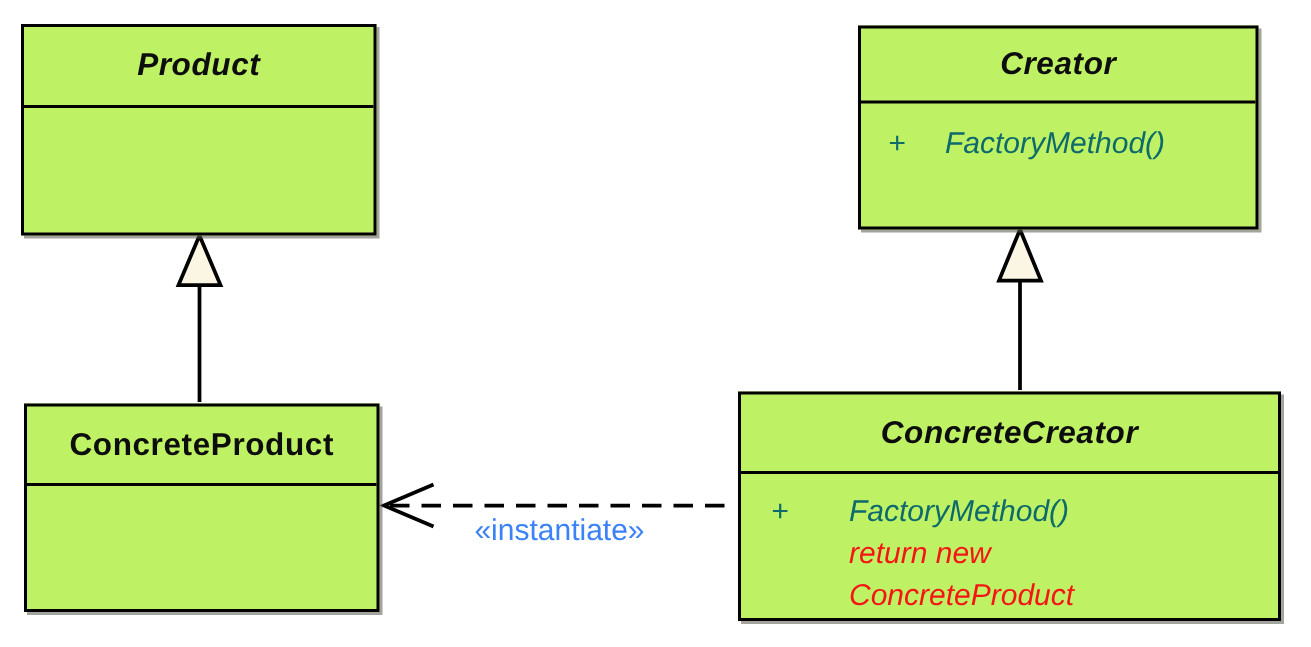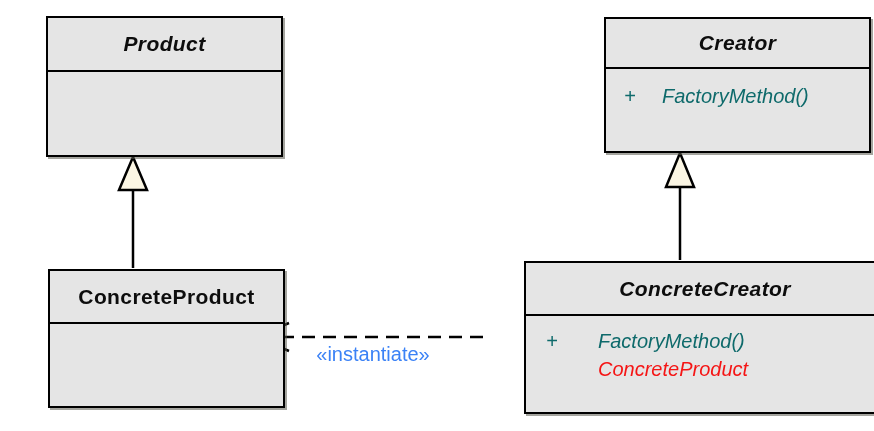--- a/index.html
+++ b/index.html
@@ -10,24 +10,23 @@
     font-family:"Liberation Sans","DejaVu Sans",sans-serif;
     overflow:hidden;
   }
   #connector-layer{
     position:absolute;left:0;top:0;width:874px;height:431px;
     pointer-events:none;
   }
   .class-box{
     position:absolute;
     box-sizing:border-box;
-    background:#e5e5e5;
+    background:#bef264;
     border:2.5px solid #000000;
     box-shadow:2px 2px 0 rgba(90,90,78,0.55);
-    margin-left:32px;
   }
   .class-title{
     box-sizing:border-box;
     border-bottom:2.5px solid #000000;
     display:flex;align-items:center;justify-content:center;
     font-weight:bold;
     font-size:21px;
     color:#0d0d0d;
     letter-spacing:0.4px;
   }
@@ -102,19 +101,20 @@
 
   <div id="box-concrete-product" class="class-box">
     <div class="class-title">ConcreteProduct</div>
     <div class="class-body"></div>
   </div>
 
   <div id="box-concrete-creator" class="class-box">
     <div class="class-title">ConcreteCreator</div>
     <div class="class-body">
       <div class="member"><span class="vis">+</span><span>FactoryMethod()</span></div>
+      <div class="note-line">return new</div>
       <div class="note-line">ConcreteProduct</div>
     </div>
   </div>
 
   <div id="instantiate-label">«instantiate»</div>
 
 </div>
 
 </body></html>

